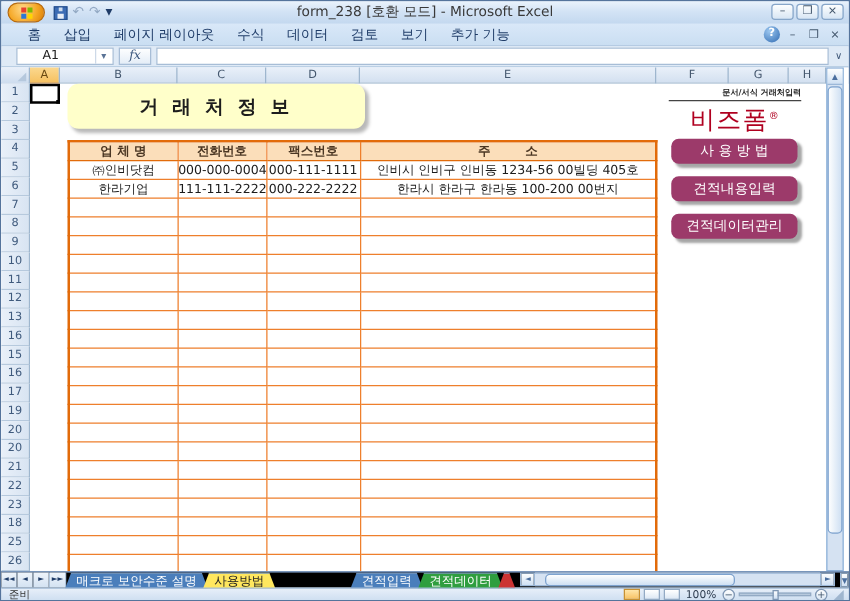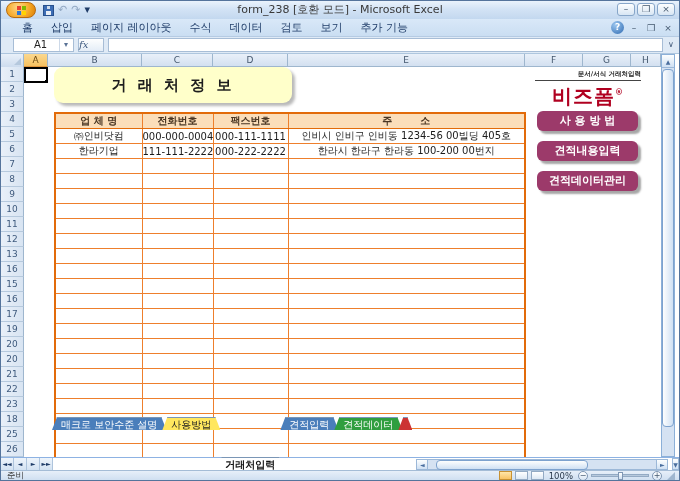--- a/index.html
+++ b/index.html
@@ -38,27 +38,27 @@
   .rtabs { display:flex; padding-left:12px; height:18px; align-items:center; }
   .rtab { padding:0 9px; font-size:11px; color:#1f3c68; line-height:18px; white-space:nowrap; }
   .rright { position:absolute; right:4px; top:2px; display:flex; gap:3px; align-items:center; }
   .helpicon { width:13px; height:13px; border-radius:50%; background:radial-gradient(circle at 35% 30%,#9cc7f0,#2f6ab1);
               color:#fff; font-size:9px; font-weight:bold; text-align:center; line-height:13px; }
   .rright .wc { width:14px; height:12px; color:#44586e; font-size:9px; line-height:12px; text-align:center; }
 
   
   .fbar { position:absolute; left:0; top:36px; width:678px; height:17px; background:#dfeaf6;
           border-bottom:1px solid #aec6de; display:flex; align-items:center; }
-  .namebox { position:relative; margin-left:12px; width:61px; height:14px; background:#fff;
+  .namebox { position:relative; margin-left:12px; width:78px; height:14px; background:#fff;
              border:1px solid #a7bdd6; font-size:10px; line-height:12px; padding-left:20px; color:#222; }
   .namebox .dd { position:absolute; right:1px; top:0; width:13px; height:12px; color:#5a7396;
                  font-size:8px; text-align:center; line-height:12px; border-left:1px solid #cdd9e8; }
   .fxbox { width:26px; height:14px; margin-left:4px; background:linear-gradient(#fdfefe,#e4edf7);
            border:1px solid #a7bdd6; font-size:10px; font-style:italic; font-family:"DejaVu Serif",serif;
-           color:#3e5a80; text-align:left; line-height:12px; }
+           color:#3e5a80; text-align:center; line-height:12px; }
   .finput { flex:1; height:14px; margin-left:4px; background:#fff; border:1px solid #a7bdd6;
             font-size:10px; line-height:12px; padding-left:3px; color:#222; }
   .fchev { width:16px; height:14px; text-align:center; font-size:8px; color:#41597a; line-height:14px; }
 
   
   .sheet { position:absolute; left:0; top:53px; width:678px; height:403px; background:#fff; }
   .colhdr { position:absolute; left:0; top:0; height:13px; width:660px; display:flex;
             background:linear-gradient(#e9f0f9,#d3e0f0); border-bottom:1px solid #9eb6ce; }
   .chcell { height:13px; border-right:1px solid #9eb6ce; font-size:9px; color:#44576e;
             text-align:center; line-height:13px; }
@@ -77,47 +77,47 @@
   .a1sel:after { content:""; position:absolute; right:-2px; bottom:-2px; width:3px; height:3px; background:#000; }
 
   .titlebox { position:absolute; left:53px; top:0; width:238px; height:36px;
               background:var(--title_box_fill,#ffffca); border-radius:9px;
               box-shadow:3px 3px 3px #b9b9b9; font-size:15px; font-weight:bold; color:#1d1d1d;
               text-align:center; line-height:36px; letter-spacing:3px; white-space:pre; }
 
   .brand { position:absolute; left:534px; top:3px; width:106px; text-align:center; }
   .brand .tagline { font-size:6.5px; font-weight:bold; color:#222; text-align:right;
                     border-bottom:1px solid #444; padding-bottom:1px; }
-  .brand .logo { font-size:20px; font-weight:bold; color:var(--brand_red,#b00020);
+  .brand .logo { font-size:20px; font-weight:normal; color:var(--brand_red,#b00020);
                  line-height:24px; letter-spacing:1px; }
   .brand .reg { font-size:8px; vertical-align:super; }
 
   .actionbtn { position:absolute; left:536px; width:101px; height:20px; border-radius:6px;
                background:var(--button_magenta,#9c3a6a); box-shadow:3px 3px 2px #a6a6a6;
-               color:#fff; font-size:11px; font-weight:bold; text-align:center; line-height:20px;
+               color:#fff; font-size:11px; font-weight:normal; text-align:center; line-height:20px;
                white-space:pre; }
 
   table.datatable { position:absolute; left:53px; top:45px; width:470px; table-layout:fixed;
                     border-collapse:collapse; border:2px solid var(--table_border,#e26b0a); background:#fff; }
   table.datatable th { height:15px; background:var(--table_header_fill,#fbdeba); font-size:10px;
                        font-weight:bold; color:#4a3623; border:1px solid var(--table_line,#ee7f2c);
                        border-bottom:1px solid var(--table_border,#e26b0a); white-space:pre; overflow:hidden; }
   table.datatable td { height:15px; font-size:10px; color:#1b1b1b; text-align:center;
                        border:1px solid var(--table_line,#ee7f2c); white-space:nowrap; overflow:hidden; }
 
   .vscroll { position:absolute; right:4px; top:0; width:14px; height:403px; background:#d5e2f2;
              border:1px solid #8cb0d8; }
   .sbtn { width:12px; height:13px; background:linear-gradient(#fdfefe,#cfe0f3); border-bottom:1px solid #9cb8d8;
           color:#4a6e9e; font-size:6px; text-align:center; line-height:13px; }
   .vthumb { position:absolute; left:0; top:14px; width:12px; height:358px; border:1px solid #7da2ce;
             border-radius:4px; background:linear-gradient(90deg,#fdfefe,#cfe0f3); }
 
   
-  .tabrow { position:absolute; left:0; top:456px; width:678px; height:13px; background:#ffffff;
-            border-top:1px solid #8db2e3; display:flex; align-items:flex-end; }
+  .tabrow { position:absolute; left:0; top:456px; width:678px; height:13px; background:#000000;
+            border-top:1px solid #8db2e3; display:flex; align-items:flex-start; }
   .navbtns { display:flex; }
   .navbtns span { width:13px; height:12px; font-size:6px; color:#1f3c68; text-align:center;
                   line-height:12px; background:linear-gradient(#eef4fb,#d3e2f2); border-right:1px solid #aec4dc; }
   .sheettabs { display:flex; margin-left:3px; }
   .stab { height:13px; padding:0 9px; font-size:10px; line-height:13px; white-space:nowrap;
           clip-path:polygon(5px 0, calc(100% - 5px) 0, 100% 100%, 0 100%); margin-left:-4px;
           border-top:1px solid #7a96b6; }
   .stab.active { font-weight:bold; z-index:3; position:relative;margin-top:40px; }
   .stab.sliver { width:14px; padding:0; }
   .hscroll { display:flex; align-items:center; margin-left:4px; }

